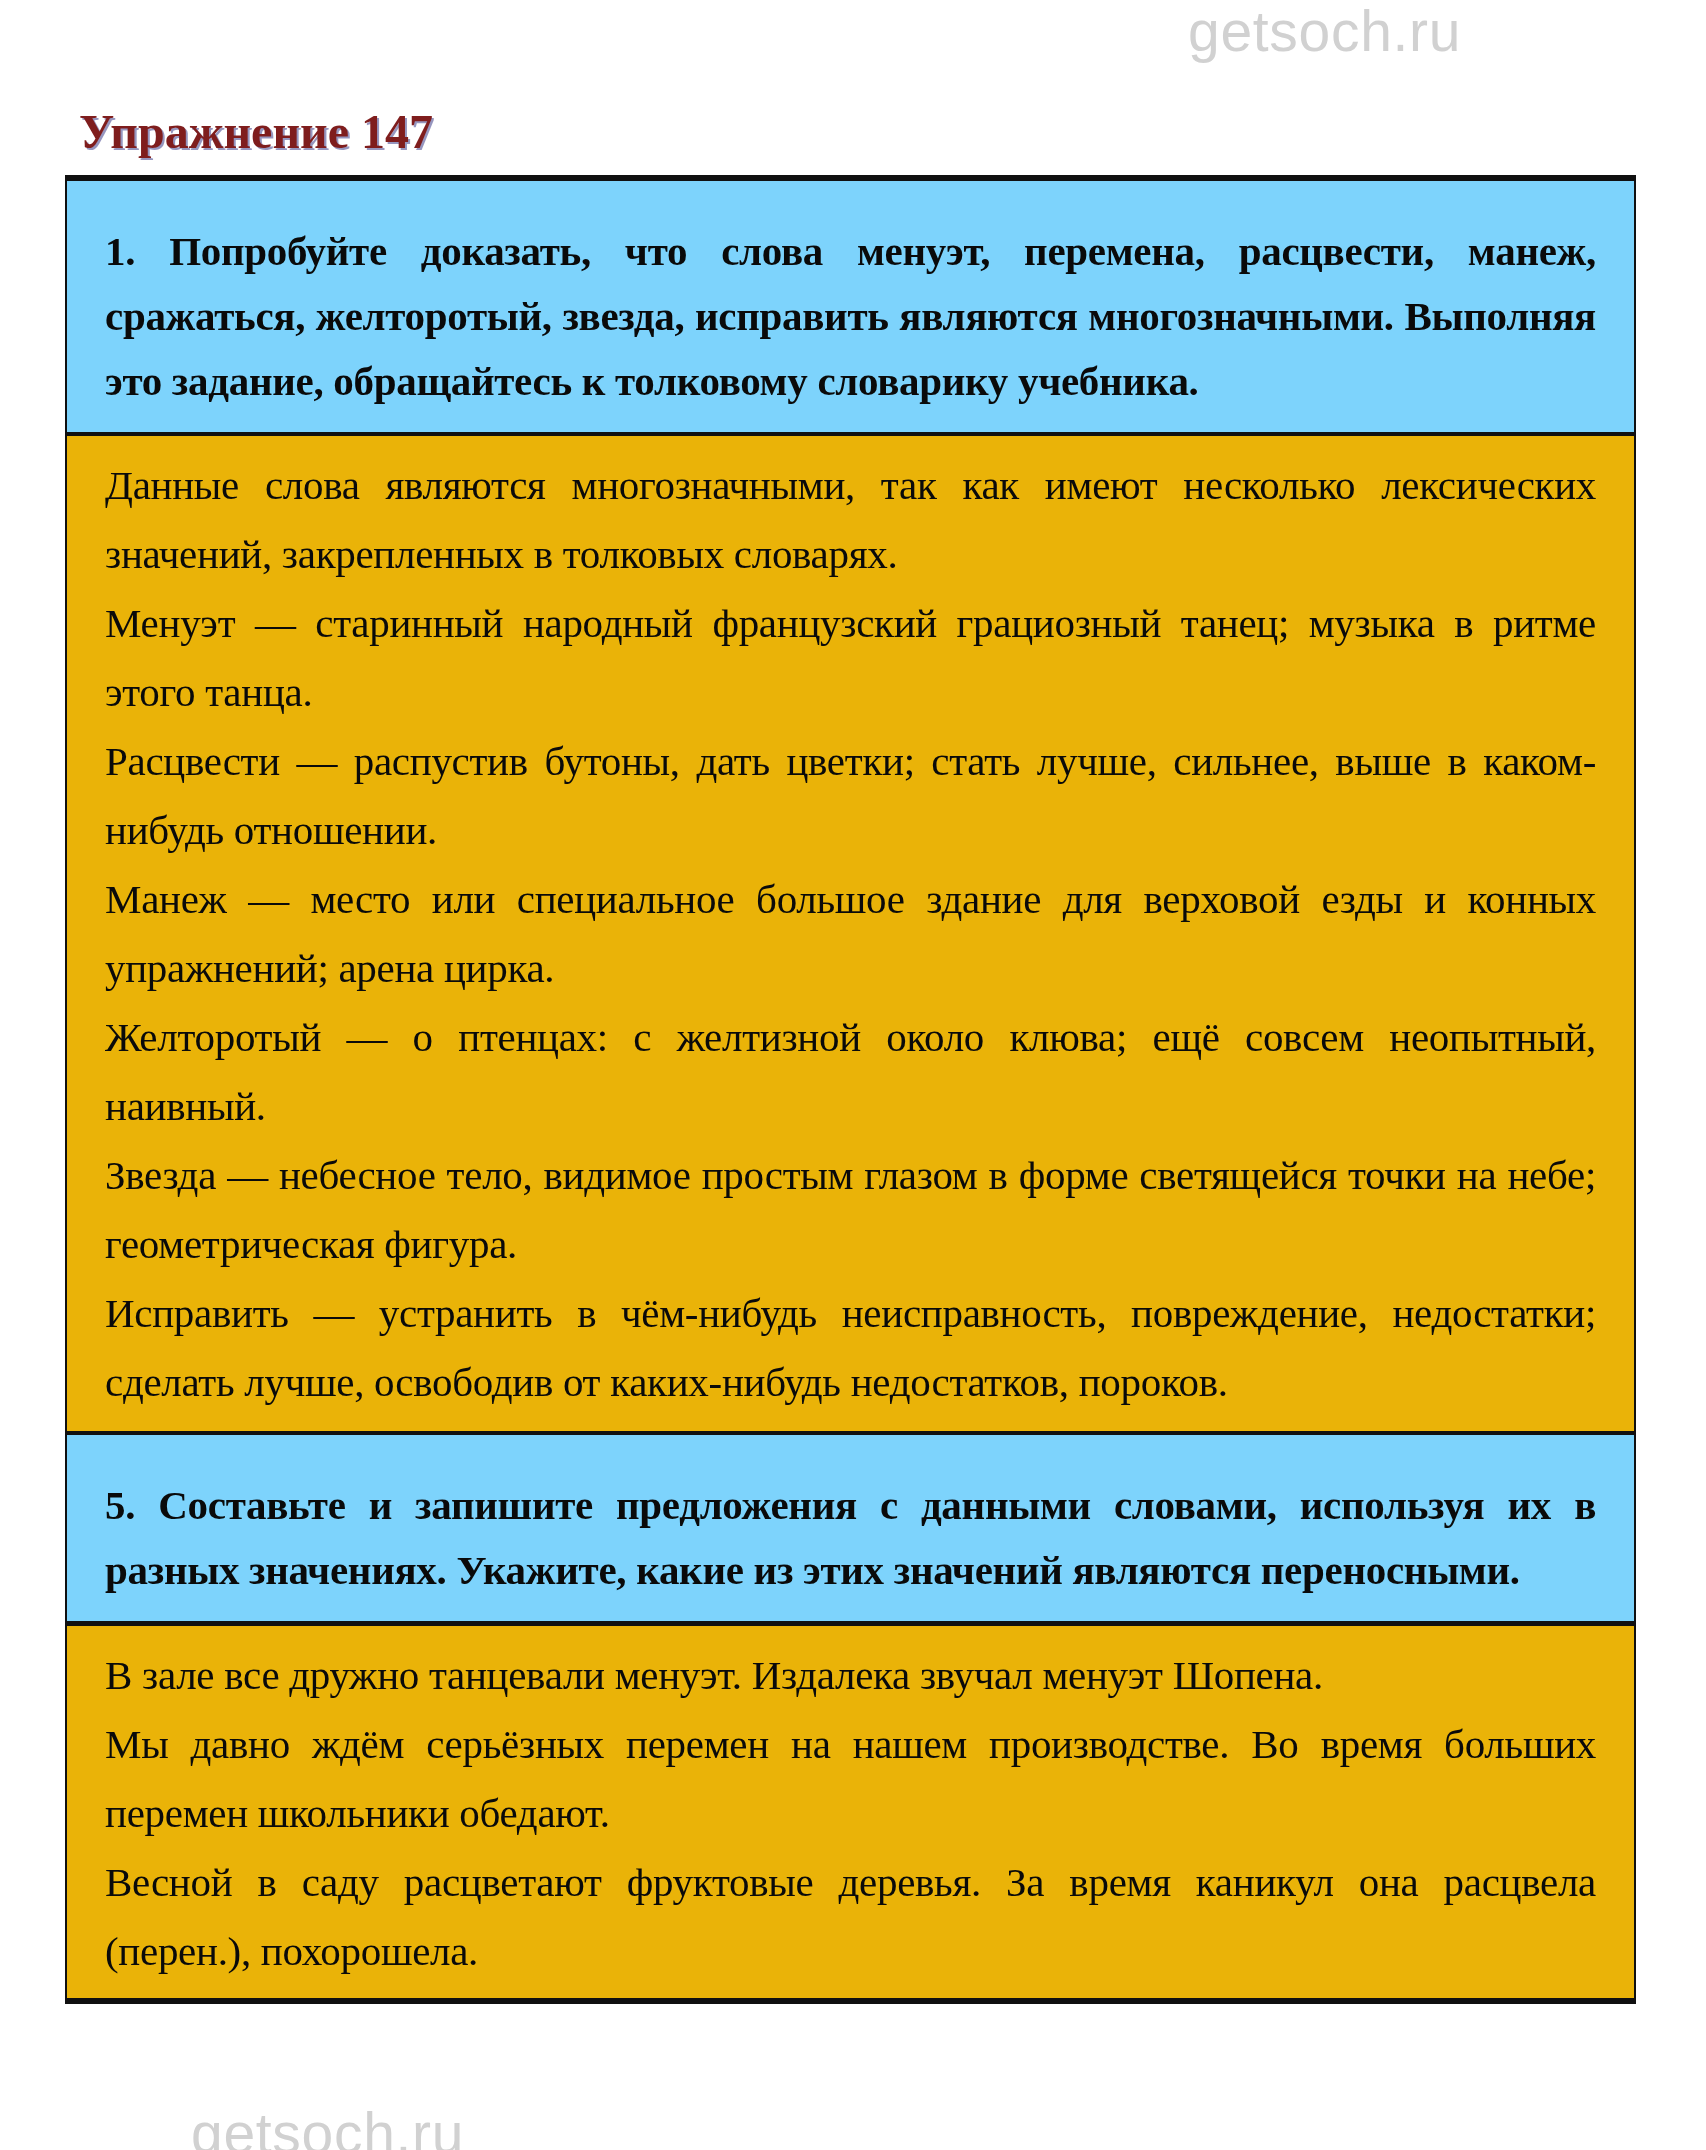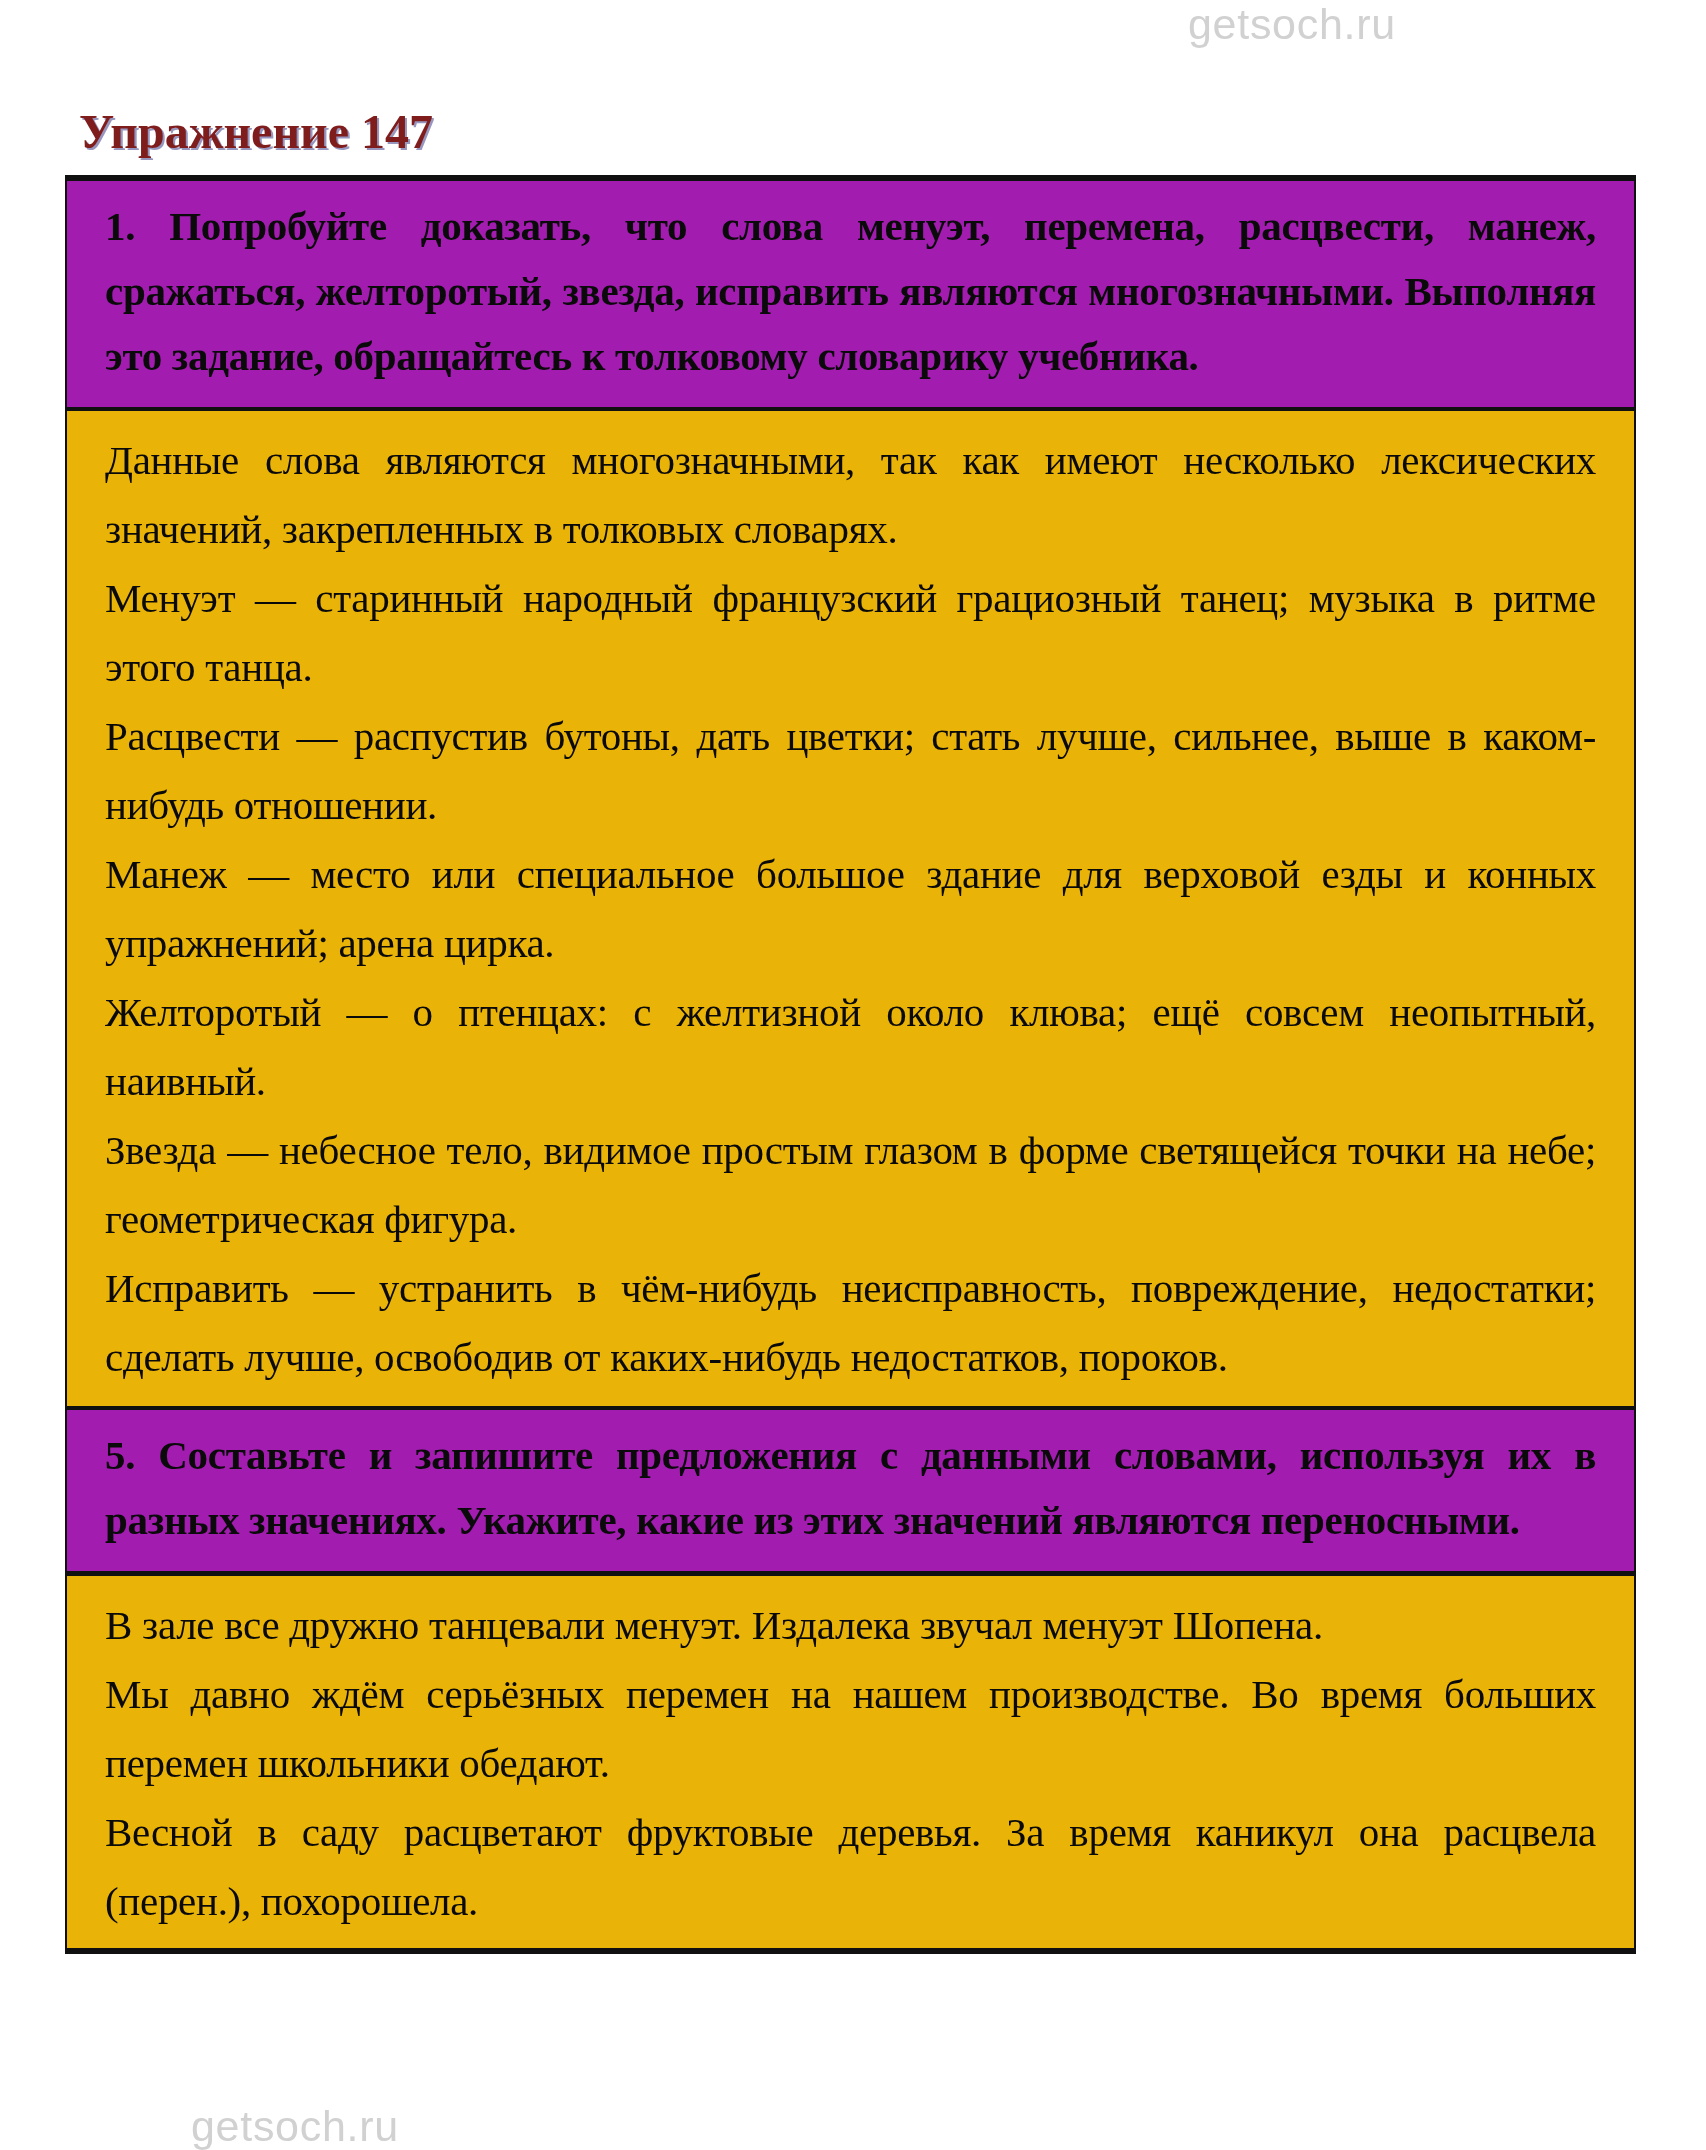--- a/index.html
+++ b/index.html
@@ -10,21 +10,21 @@
     background: #ffffff;
     overflow: hidden;
     font-family: "Liberation Serif", "DejaVu Serif", serif;
     color: #0a0a0a;
   }
 
   
   .wm {
     position: absolute;
     font-family: "Liberation Sans", "DejaVu Sans", sans-serif;
-    font-size: 43px;
+    font-size: 57px;
     line-height: 1;
     color: #d1d1d1;
     letter-spacing: 0.7px;
     white-space: nowrap;
     mix-blend-mode: multiply;
     pointer-events: none;
   }
   .w1  { left: 1188px; top: 2.7px;    }
   .w2  { left: 77px;  top: 256px;  }
   .w3  { left: 1133px; top: 481px;  }
@@ -61,22 +61,22 @@
     border-right: 2.7px solid #101010;
     border-bottom: 6.9px solid #101010;
   }
   .sect { box-sizing: border-box; }
   .sect p {
     margin: 0;
     text-align: justify;
     letter-spacing: -0.3px;
   }
   .question {
-    background: #a21caf;
-    padding: 13px 38px 18px 38px;
+    background: #7dd3fc;
+    padding: 38px 38px 18px 38px;
   }
   .question p {
     font-weight: bold;
     font-size: 41px;
     line-height: 65px;
   }
   .q1 { border-top: 6.2px solid #101010; border-bottom: 4.8px solid #101010; }
   .q2 { border-top: 4.8px solid #101010; border-bottom: 5.5px solid #101010; }
   .answer {
     background: #eab308;

